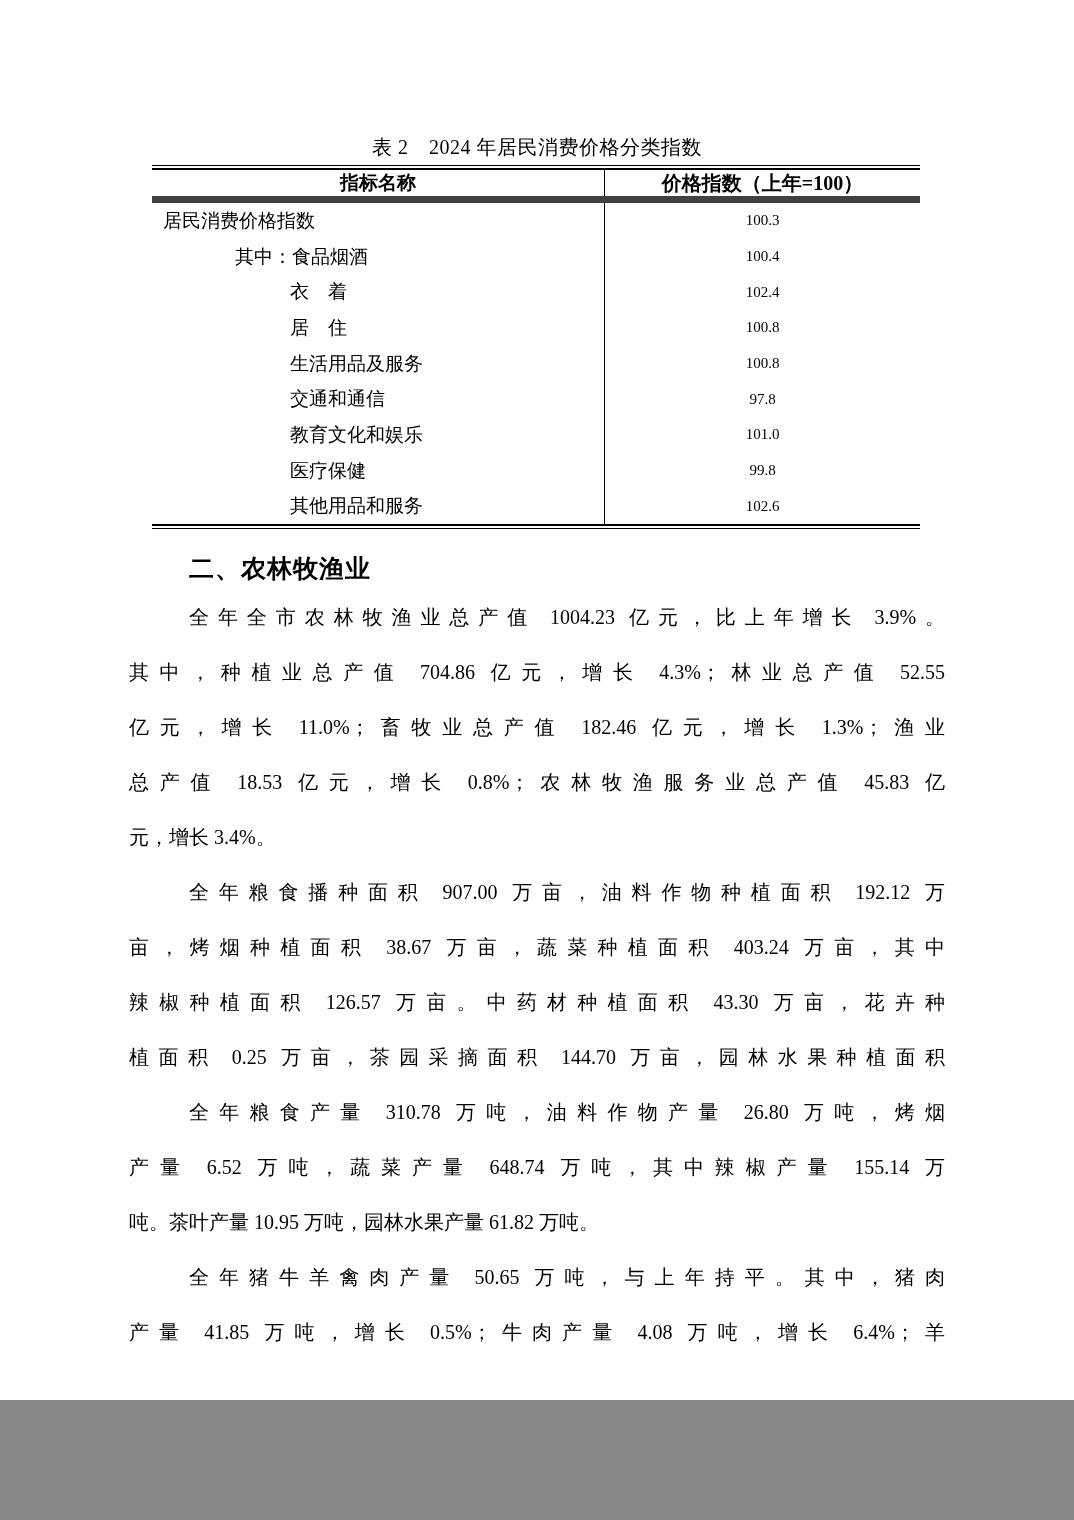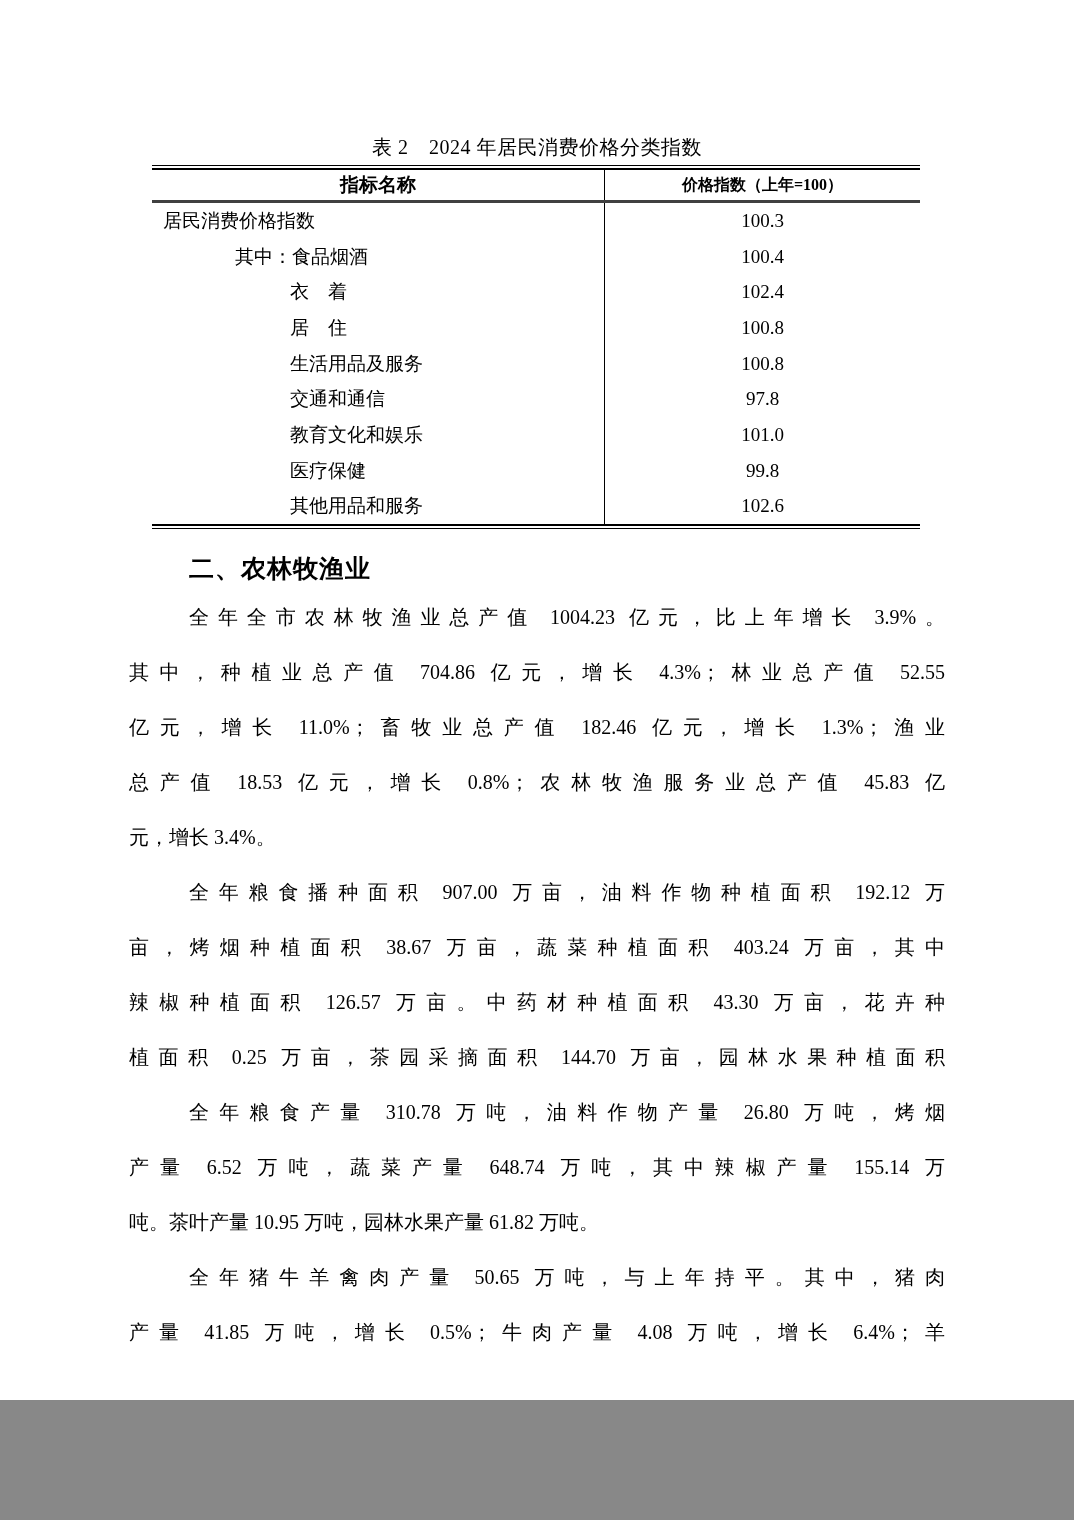--- a/index.html
+++ b/index.html
@@ -32,29 +32,29 @@
     width: 768px;
     border-top: 1px solid #000;     
     border-bottom: 1px solid #000;  
   }
   .cpi-table {
     margin: 2px 0;
     border-top: 2.5px solid #000;   
     border-bottom: 2.5px solid #000;
   }
   .trow { display: flex; align-items: center; height: 35.7px; }
-  .trow.thead { height: 33px; border-bottom: 3px solid #404040; }
+  .trow.thead { height: 33px; border-bottom: 7px solid #404040; }
   .trow .c1 { width: 452px; height: 100%; display: flex; align-items: center; }
   .trow .c2 {
     flex: 1; height: 100%;
     border-left: 1px solid #000;
     display: flex; align-items: center; justify-content: center;
-    font-size: 19px;
+    font-size: 15px;
   }
-  .thead .c1, .thead .c2 { justify-content: center; font-weight: bold; font-size: 16px; }
+  .thead .c1, .thead .c2 { justify-content: center; font-weight: bold; font-size: 20px; }
   .trow .c1 { font-size: 19px; }
   .c1.ind0 { padding-left: 11px; }
   .c1.ind1 { padding-left: 83px; }
   .c1.ind2 { padding-left: 138px; }
 
   
   .section-heading {
     margin-top: 21px;
     padding-left: 60px;
     font-family: "Liberation Sans", "DejaVu Sans", sans-serif;

